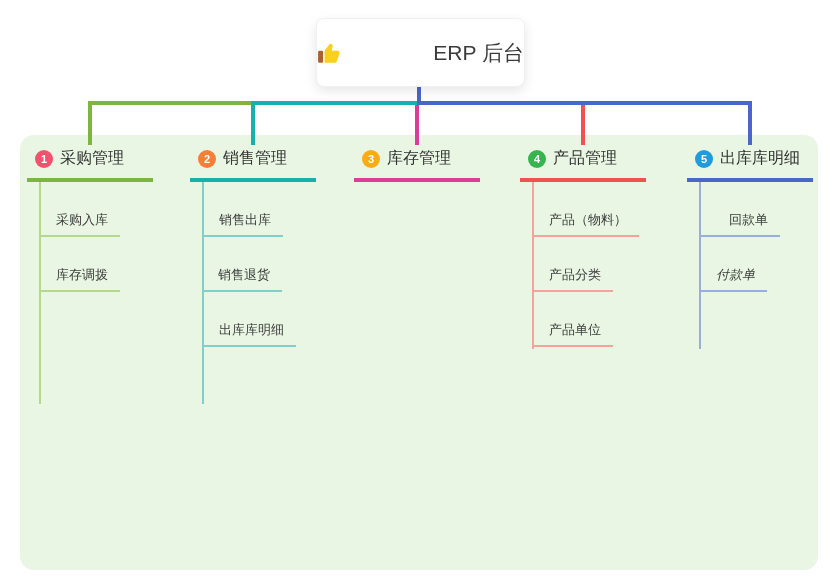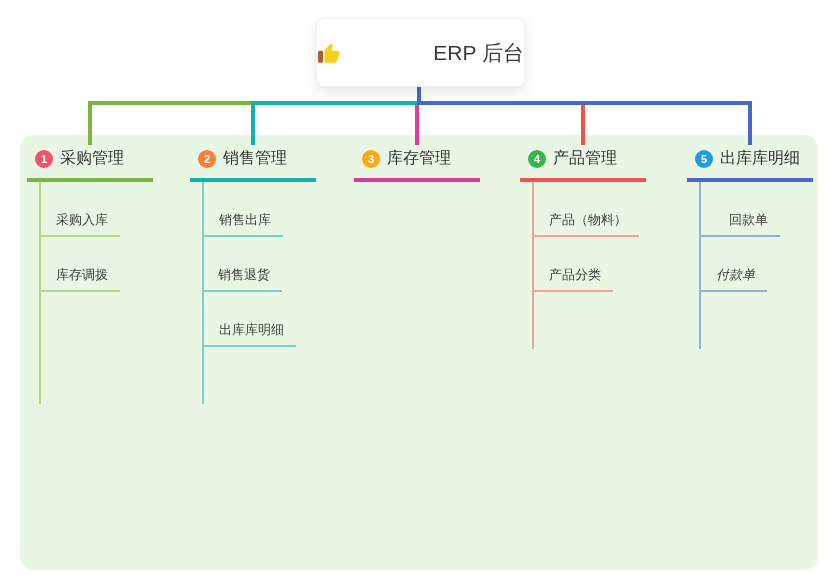--- a/index.html
+++ b/index.html
@@ -135,20 +135,23 @@
       <div class="tree-line" style="background: rgb(247, 161, 157); height: 167px;"></div>
 
   <div class="child-row">
     <span class="child-label" style="border-bottom-color: rgb(247, 161, 157);">产品（物料）</span>
   </div>
 
   <div class="child-row">
     <span class="child-label" style="border-bottom-color: rgb(247, 161, 157);">产品分类</span>
   </div>
 
+  <div class="child-row">
+    <span class="child-label" style="border-bottom-color: rgb(247, 161, 157);">产品单位</span>
+  </div>
 </div>
   </div>
 
   <div class="branch" style="left: 687px;">
     <div class="branch-title" style="border-bottom-color: rgb(74, 102, 200);">
       <span class="badge" style="background: rgb(32, 156, 219);">5</span>
       <span class="title-text">出库库明细</span>
     </div>
     <div class="children">
       <div class="tree-line" style="background: rgb(154, 174, 222); height: 167px;"></div>

